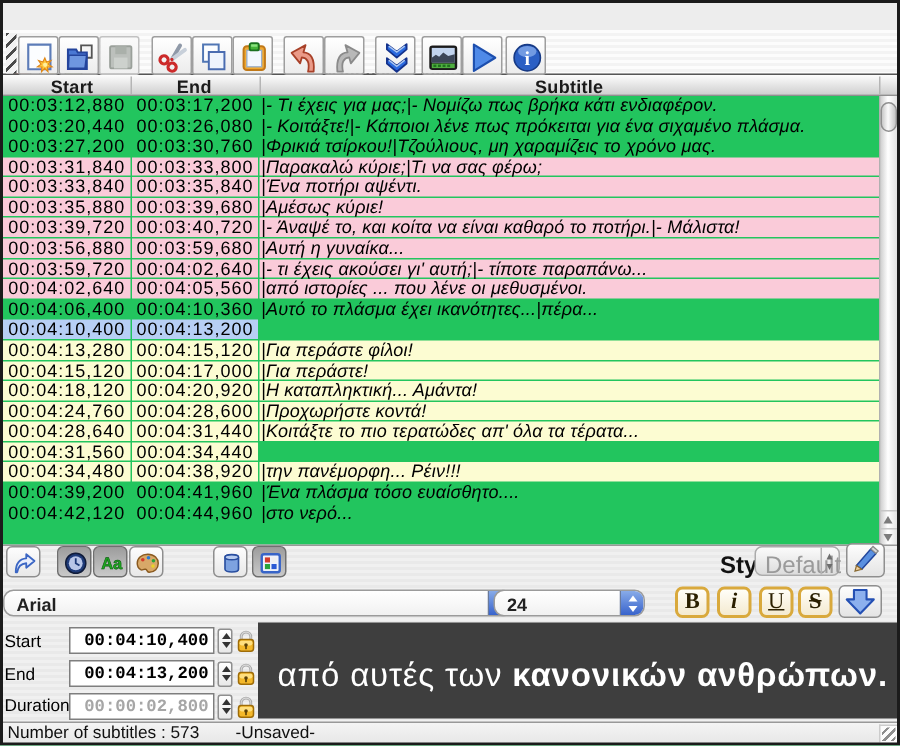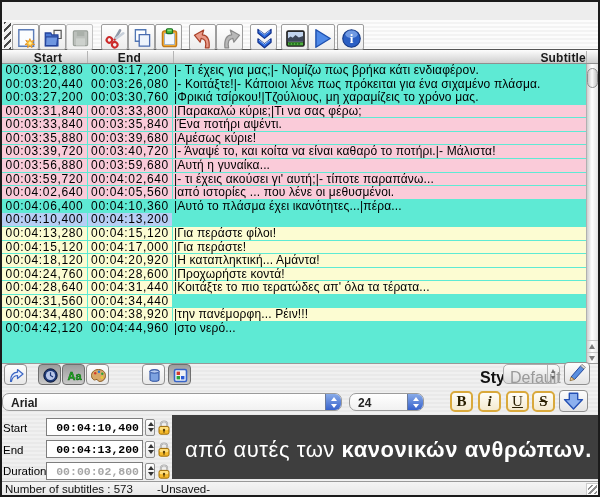--- a/index.html
+++ b/index.html
@@ -23,26 +23,26 @@
 .tb { position:absolute; top:4px; width:27px; height:26px; border:1px solid #9e9e9e; border-radius:2px; background:linear-gradient(#ffffff,#ececec); }
 .tb svg { position:absolute; left:1.5px; top:1.5px; width:23px; height:23px; }
 .tb.dis { background:linear-gradient(#fafafa,#f0f0f0); border-color:#c2c2c2; }
 
 
 #thead { left:2px; top:50px; width:596px; height:14px; background:linear-gradient(#fdfdfd,#cfcfcf); border-bottom:1px solid #8f8f8f; font-size:12px; letter-spacing:0.2px; font-weight:bold; color:#1a1a1a; }
 #thead .hc { position:absolute; top:1px; }
 #thead .sep { position:absolute; top:1px; width:1px; height:12px; background:#b5b5b5; }
 
 
-#tbody { left:2px; top:64px; width:584px; height:299px; background:#5eead4; overflow:hidden; font-size:12px; letter-spacing:0.15px; color:#000; }
+#tbody { left:2px; top:64px; width:584px; height:299px; background:#22c55e; overflow:hidden; font-size:12px; letter-spacing:0.15px; color:#000; }
 .row { position:relative; width:584px; height:13.591px; white-space:nowrap; }
 .c1,.c2,.c3 { position:absolute; top:0; bottom:1px; line-height:12.8px; }
 .c1 { left:0; width:85px; text-align:center; letter-spacing:0.65px; }
 .c2 { left:86px; width:84px; text-align:center; letter-spacing:0.65px; }
-.c3 { left:171px; width:413px; padding-left:1px; }
+.c3 { left:171px; width:413px; padding-left:1px;font-style:italic; }
 .row.pink  .c1,.row.pink .c2,.row.pink .c3 { background:#facbd9; }
 .row.blue  .c1,.row.blue .c2,.row.blue .c3 { background:#b7cff5; }
 .row.yell  .c1,.row.yell .c2,.row.yell .c3 { background:#fcfcd2; }
 
 
 #sbar { left:586px; top:64px; width:12px; height:299px; border-left:1px solid #b0b0b0; background:linear-gradient(to right,#cfcfcf,#ffffff 45%,#e3e3e3); }
 #sthumb { position:absolute; left:0px; top:4px; width:11px; height:20px; border-radius:6px; border:1px solid #8f8f8f; background:linear-gradient(to right,#c8c8c8,#fbfbfb 45%,#c4c4c4); }
 .sarrow { position:absolute; left:0; width:11px; height:11px; }
 .sarrow:before { content:""; position:absolute; left:2.2px; border-left:3.3px solid transparent; border-right:3.3px solid transparent; }
 #sup { top:276px; border-top:1px solid #c6c6c6; }
@@ -65,21 +65,21 @@
 .tri-d { position:absolute; left:2.6px; top:10.5px; border-left:2.8px solid transparent; border-right:2.8px solid transparent; border-top:4px solid #6e6e6e; }
 #pencil { left:564px; top:362px; width:26px; height:23px; border:1px solid #8f8f8f; border-radius:4px; background:linear-gradient(#fdfdfd,#e4e4e4); }
 
 
 .combo { position:absolute; top:393px; height:18px; border:1px solid #9b9b9b; border-radius:7px; background:linear-gradient(#ffffff,#f1f1f1); font-size:12px; font-weight:bold; color:#222; }
 .combo .t { position:absolute; left:8px; top:2px; }
 .combo .cap { position:absolute; right:0; top:0; bottom:0; width:16px; border-radius:0 6px 6px 0; background:linear-gradient(#88abe8,#3863cc); border-left:1px solid #6a7a9a; }
 .cap:before { content:""; position:absolute; left:4.5px; top:2.5px; border-left:3.5px solid transparent; border-right:3.5px solid transparent; border-bottom:4.5px solid #fff; }
 .cap:after  { content:""; position:absolute; left:4.5px; bottom:2.5px; border-left:3.5px solid transparent; border-right:3.5px solid transparent; border-top:4.5px solid #fff; }
 #font1 { left:2px; width:340px; }
-#font2 { left:349px; width:75px; }
+#font2 { left:329px; width:101px; }
 .fbtn { position:absolute; top:391px; width:23px; height:21px; border:2px solid #d9a93c; border-radius:5px; background:linear-gradient(#fffef8,#f4ead0); font-family:"Liberation Serif",serif; font-size:15px; text-align:center; line-height:16.5px; color:#2a1f00; }
 #fb { left:450px; font-weight:bold; }
 #fi { left:478px; font-style:italic; font-weight:bold; }
 #fu { left:506px; }
 #fu span { text-decoration:underline; }
 #fs { left:532px; font-weight:bold; }
 #fs span { text-decoration:line-through; }
 #fdown { left:559px; top:390px; width:29px; height:22px; border:1px solid #8f8f8f; border-radius:4px; background:linear-gradient(#fdfdfd,#e4e4e4); }
 
 
@@ -196,21 +196,21 @@
       <svg width="21" height="21" viewBox="0 0 21 21">
 <circle cx="10.5" cy="10.5" r="8" fill="#2b5fc4" stroke="#173a85" stroke-width="1"></circle>
 <ellipse cx="10.5" cy="6.7" rx="5.6" ry="3.4" fill="#7ea4e8" opacity="0.85"></ellipse>
 <text x="10.5" y="15" font-family="Liberation Serif,serif" font-size="12" font-weight="bold" fill="#ffffff" text-anchor="middle">i</text>
 </svg>
     </div>
 </div>
 <div class="abs" id="thead">
   <div class="hc" style="left:0;width:92px;text-align:center;">Start</div>
   <div class="hc" style="left:85px;width:85px;text-align:center;">End</div>
-  <div class="hc" style="left:171px;width:413px;text-align:right;">Subtitle</div>
+  <div class="hc" style="left:171px;width:413px;text-align:center;">Subtitle</div>
   <div class="sep" style="left:85px;"></div>
   <div class="sep" style="left:170.5px;"></div>
   <div class="sep" style="left:584px;"></div>
 </div>
 <div class="abs" id="tbody">
 <div class="row">
       <span class="c1">00:03:12,880</span>
       <span class="c2">00:03:17,200</span>
       <span class="c3">|- Τι έχεις για μας;|- Νομίζω πως βρήκα κάτι ενδιαφέρον.</span>
     </div>
@@ -294,20 +294,25 @@
       <span class="c3">|Κοιτάξτε το πιο τερατώδες απ' όλα τα τέρατα...</span>
     </div>
 <div class="row yell">
       <span class="c1">00:04:31,560</span>
       <span class="c2">00:04:34,440</span>
     </div>
 <div class="row yell">
       <span class="c1">00:04:34,480</span>
       <span class="c2">00:04:38,920</span>
       <span class="c3">|την πανέμορφη... Ρέιν!!!</span>
+    </div>
+<div class="row">
+      <span class="c1">00:04:39,200</span>
+      <span class="c2">00:04:41,960</span>
+      <span class="c3">|Ένα πλάσμα τόσο ευαίσθητο....</span>
     </div>
 <div class="row">
       <span class="c1">00:04:42,120</span>
       <span class="c2">00:04:44,960</span>
       <span class="c3">|στο νερό...</span>
     </div>
 </div>
 <div class="abs" id="sbar">
   <div id="sthumb"></div>
   <div class="sarrow" id="sup"></div>

